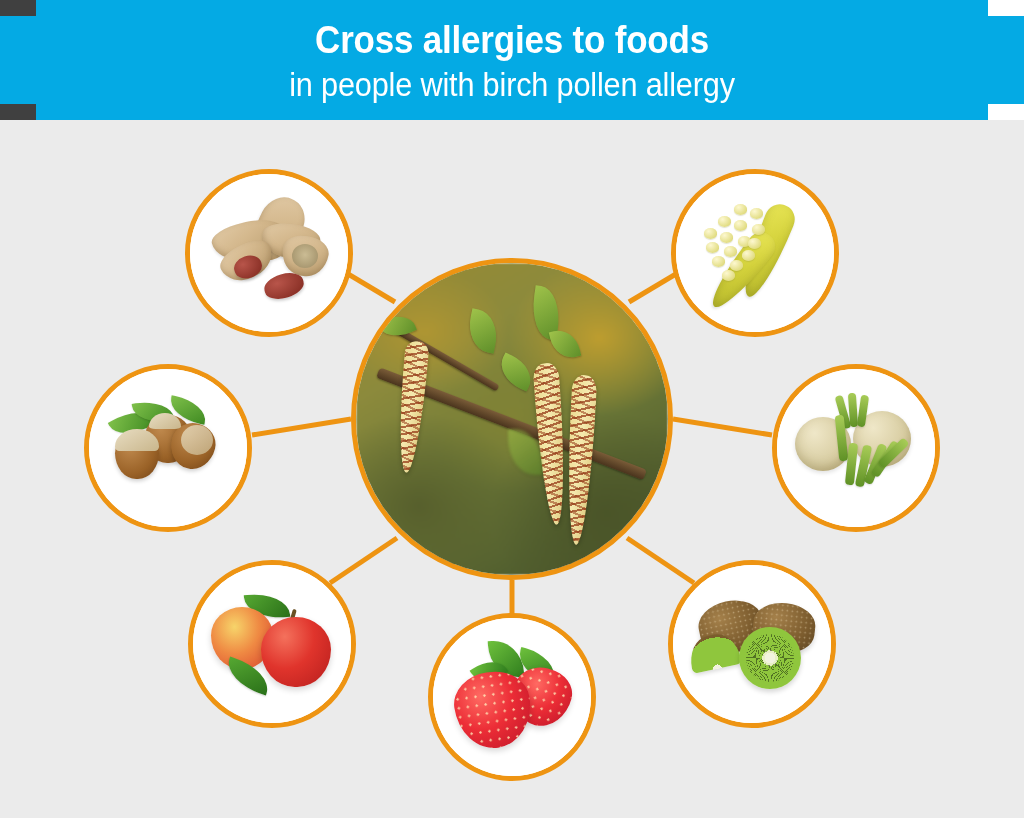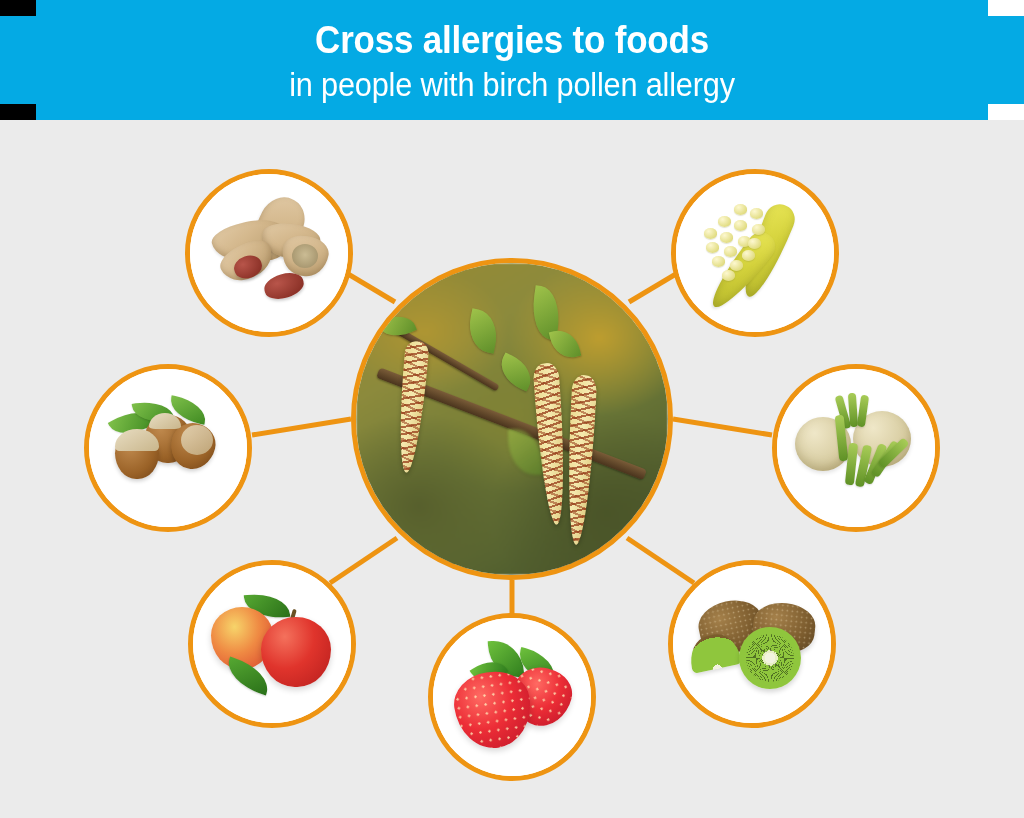--- a/index.html
+++ b/index.html
@@ -10,21 +10,21 @@
   body {
     width: 1024px;
     height: 818px;
     font-family: "Liberation Sans", sans-serif;
     overflow: hidden;
   }
   #page {
     position: relative;
     width: 928px;
     height: 818px;
-    background: #000000;
+    background: #404040;
   }
 
   
   #header-banner {
     position: absolute;
     left: 0;
     top: 0;
     width: 1024px;
     height: 120px;
     background: #04AAE4;

